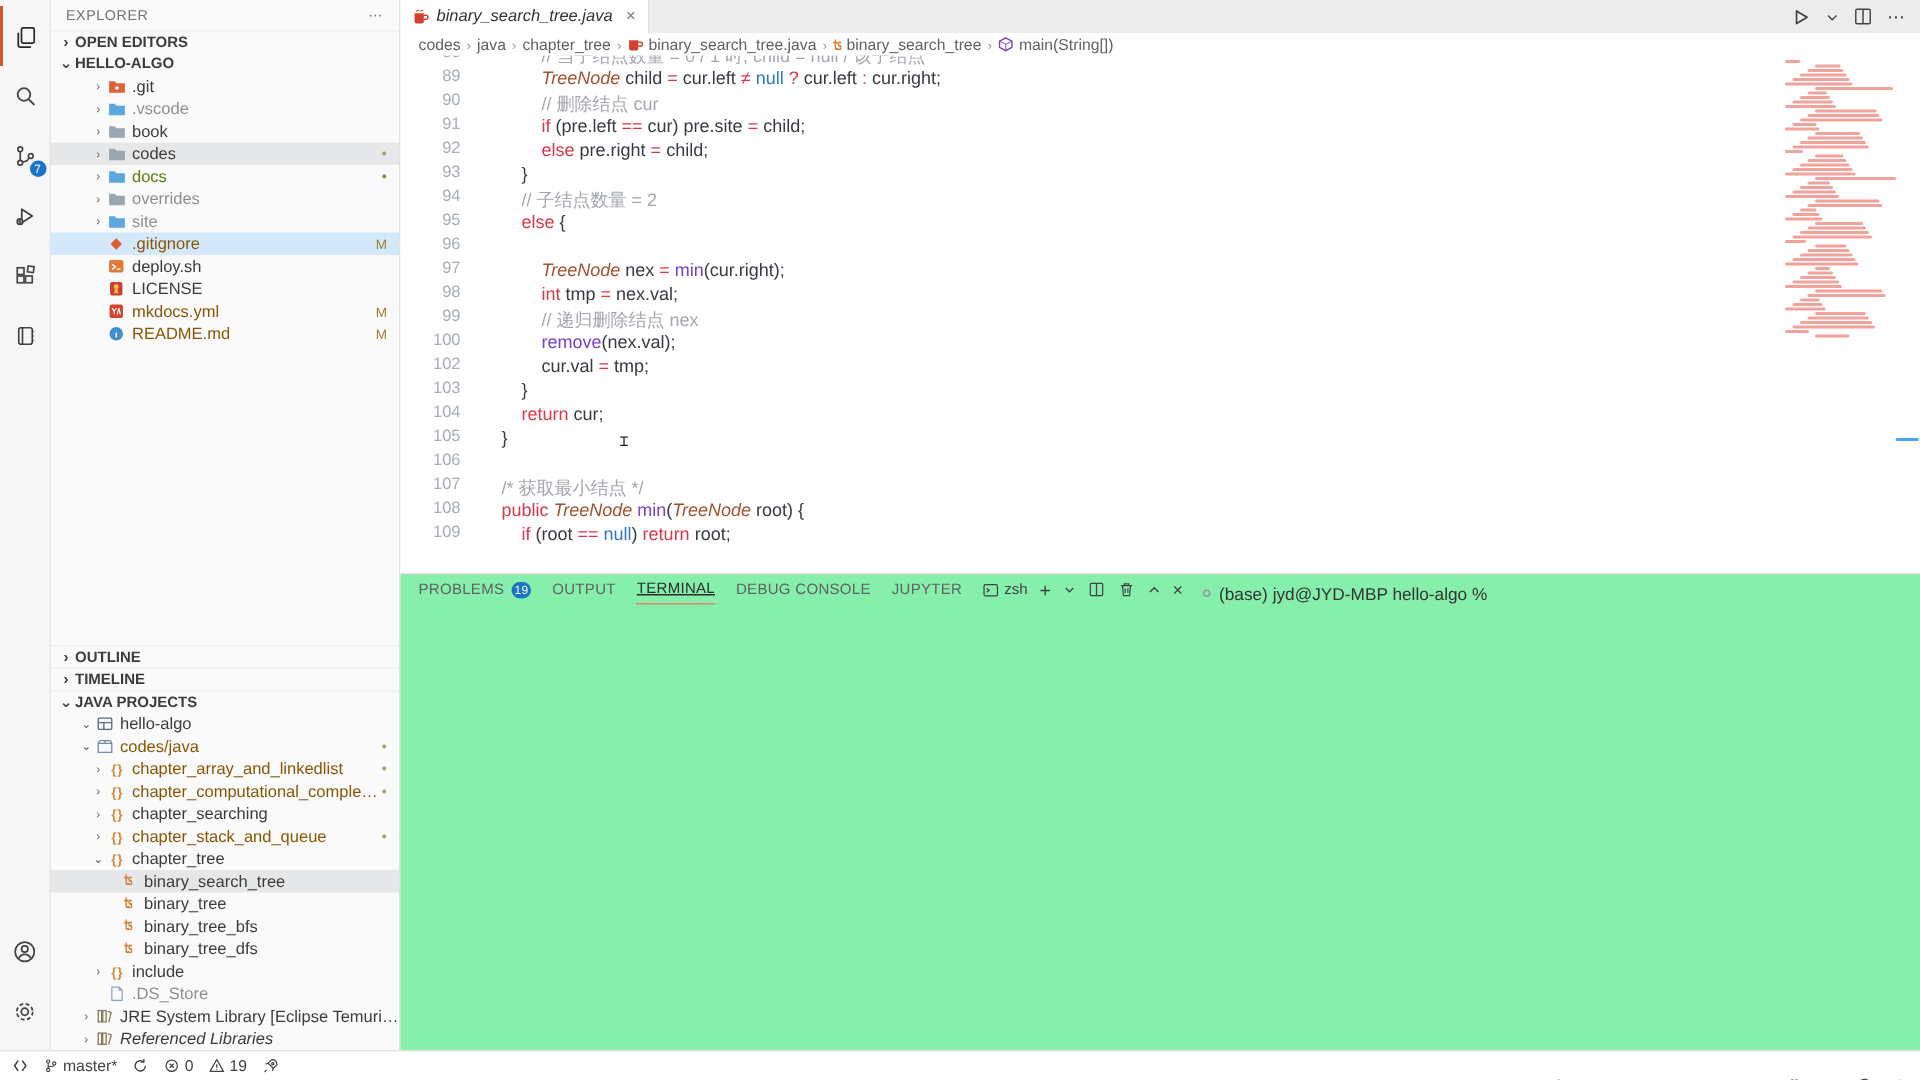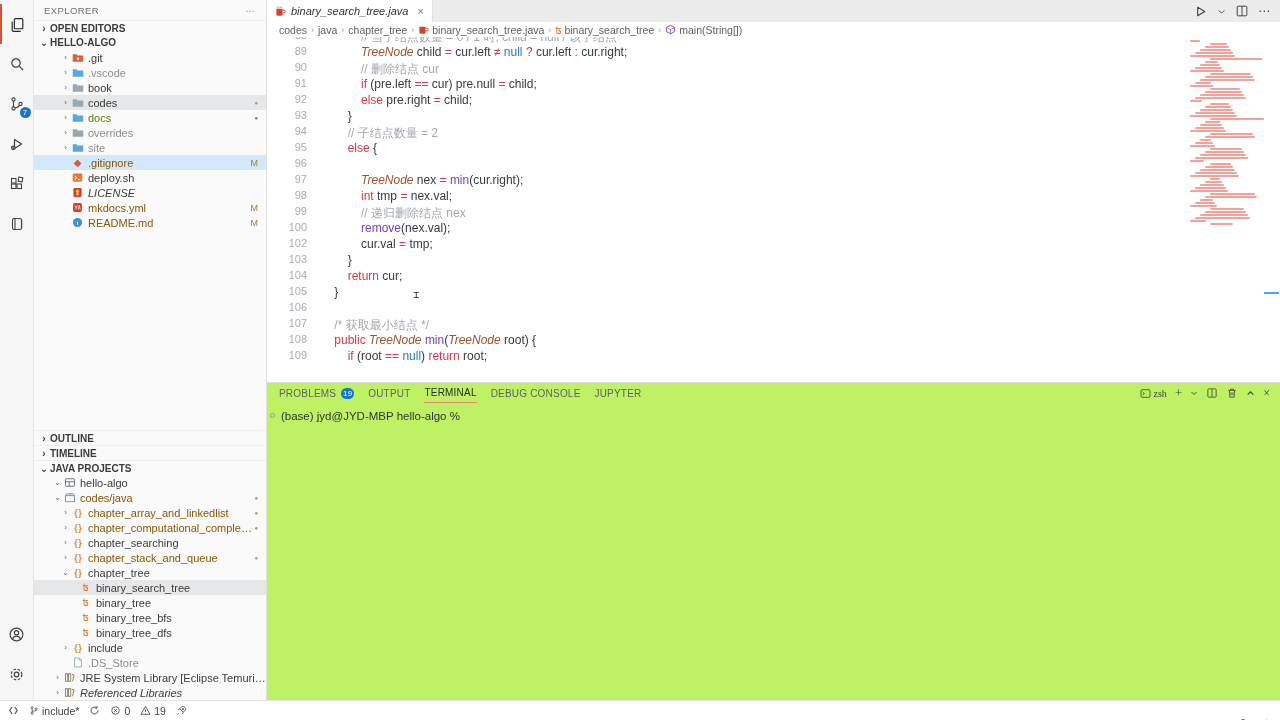--- a/index.html
+++ b/index.html
@@ -43,27 +43,27 @@
   .cl .ln{width:40px;text-align:right;color:#a7adb5;font-size:11px;flex:none;}
   .cl .ct{white-space:pre;padding-left:14px;color:#383a42;}
   .tk-d{color:#383a42;} .tk-c{color:#a3a7ad;} .tk-k{color:#d7384a;} .tk-t{color:#a0522d;font-style:italic;}
   .tk-f{color:#7a3fc4;} .tk-n{color:#2a7ac0;} .tk-o{color:#d7384a;}
   .minimap{position:absolute;top:3px;right:18px;width:72px;}
   .mmline{height:2px;margin-bottom:1px;border-radius:1px;opacity:.55;}
   .ruler{position:absolute;top:0;right:0;width:17px;bottom:0;}
   .cursor-mark{position:absolute;right:1px;width:15px;height:2px;background:#4aa3ff;top:255px;}
   .ibeam{position:absolute;left:146px;top:252px;width:7px;height:11px;color:#222;font-size:10px;font-family:"DejaVu Sans Mono",monospace;}
   
-  .panel{height:318px;border-top:1px solid #dcdcdc;background:#bef264;flex:none;display:flex;flex-direction:column;}
+  .panel{height:318px;border-top:1px solid #dcdcdc;background:#86efac;flex:none;display:flex;}
   .ptabs{height:20px;display:flex;align-items:center;padding-left:12px;gap:14px;font-size:10px;color:#616161;flex:none;}
   .ptab{display:flex;align-items:center;gap:5px;cursor:pointer;height:100%;letter-spacing:.2px;}
-  .ptab.active{color:#2b2b2b;border-bottom:1px solid #e9826e;}
+  .ptab.active{color:#2b2b2b;border-bottom:1px solid #e9826e;text-decoration:underline;}
   .pbadge{background:#1a73c9;color:#fff;border-radius:8px;font-size:8px;line-height:11px;min-width:13px;text-align:center;}
   .pactions{margin-left:auto;display:flex;align-items:center;gap:8px;padding-right:10px;color:#424242;font-size:10px;}
-  .pactions span{cursor:pointer;display:inline-flex;align-items:center;font-family:Liberation Serif, serif;}
+  .pactions span{cursor:pointer;display:inline-flex;align-items:center;}
   .zsh{display:inline-flex;align-items:center;gap:3px;}
   .term{flex:1;position:relative;font-family:"DejaVu Sans Mono","Liberation Mono",monospace;font-size:11.5px;color:#333;padding:6px 0 0 14px;}
   .term .deco{position:absolute;left:3px;top:10px;width:5px;height:5px;border:1px solid #9a9a9a;border-radius:50%;}
   
   .statusbar{height:20px;background:#fff;border-top:1px solid #e3e3e3;display:flex;align-items:center;font-size:10.5px;color:#424242;padding:0 8px;}
   .sgrp{display:flex;align-items:center;gap:10px;}
   .sitem{display:inline-flex;align-items:center;gap:3px;cursor:pointer;}
   .sright{margin-left:auto;display:flex;align-items:center;gap:12px;margin-top:26px;}
   svg{display:block;}
 </style>
@@ -231,21 +231,21 @@
         </div>
         <div class="trow" style="padding-left: 26px;">
           <span class="chev"></span>
           <span class="ficon">
             <svg width="11" height="11" viewBox="0 0 16 16">
               <rect x="2" y="1.5" width="12" height="13" rx="2" fill="#cf3e36"></rect>
               <circle cx="8" cy="6" r="2.4" fill="#f3c53c"></circle>
               <path d="M6.5 8.5 L6 13 L8 11.6 L10 13 L9.5 8.5" fill="#f3c53c"></path>
             </svg>
           </span>
-          <span class="lbl" style="color: rgb(59, 59, 59); font-style: italic;">LICENSE</span>
+          <span class="lbl" style="color: rgb(59, 59, 59);">LICENSE</span>
         </div>
         <div class="trow" style="padding-left: 26px;">
           <span class="chev"></span>
           <span class="ficon">
             <svg width="11" height="11" viewBox="0 0 16 16">
               <rect x="1.5" y="1.5" width="13" height="13" rx="2.5" fill="#d8402e"></rect>
               <path d="M4 5 l2 3 v3 M8 5 l-2 3 M9 11 l1.5 -6 l1.5 6" stroke="#fff" stroke-width="1.1" fill="none"></path>
             </svg>
           </span>
           <span class="lbl" style="color: rgb(137, 85, 3);">mkdocs.yml</span>
@@ -486,21 +486,21 @@
           <div class="cl">
             <span class="ln">89</span>
             <span class="ct">            <span class="tk-t">TreeNode</span><span class="tk-d"> child </span><span class="tk-o">=</span><span class="tk-d"> cur.left </span><span class="tk-o">≠</span><span class="tk-d"> </span><span class="tk-n">null</span><span class="tk-d"> </span><span class="tk-o">?</span><span class="tk-d"> cur.left </span><span class="tk-o">:</span><span class="tk-d"> cur.right;</span></span>
           </div>
           <div class="cl">
             <span class="ln">90</span>
             <span class="ct">            <span class="tk-c">// 删除结点 cur</span></span>
           </div>
           <div class="cl">
             <span class="ln">91</span>
-            <span class="ct">            <span class="tk-k">if</span><span class="tk-d"> (pre.left </span><span class="tk-o">==</span><span class="tk-d"> cur) pre.null </span><span class="tk-o">=</span><span class="tk-d"> child;</span></span>
+            <span class="ct">            <span class="tk-k">if</span><span class="tk-d"> (pre.left </span><span class="tk-o">==</span><span class="tk-d"> cur) pre.site </span><span class="tk-o">=</span><span class="tk-d"> child;</span></span>
           </div>
           <div class="cl">
             <span class="ln">92</span>
             <span class="ct">            <span class="tk-k">else</span><span class="tk-d"> pre.right </span><span class="tk-o">=</span><span class="tk-d"> child;</span></span>
           </div>
           <div class="cl">
             <span class="ln">93</span>
             <span class="ct">        <span class="tk-d">}</span></span>
           </div>
           <div class="cl">
@@ -703,21 +703,21 @@
       </span>
       <span class="sitem">
         <span>
           <svg width="10" height="11" viewBox="0 0 16 16" fill="none" stroke="#424242" stroke-width="1.2">
             <circle cx="5" cy="3.5" r="1.7"></circle>
             <circle cx="5" cy="12.5" r="1.7"></circle>
             <circle cx="11.5" cy="5.5" r="1.7"></circle>
             <path d="M5 5.2 V10.8 M5 9 C8 9 11.5 9 11.5 7.2"></path>
           </svg>
         </span>
-        <span>include*</span>
+        <span>master*</span>
       </span>
       <span class="sitem">
         <span>
           <svg width="11" height="11" viewBox="0 0 16 16" fill="none" stroke="#424242" stroke-width="1.3">
             <path d="M13 8 a5 5 0 1 1 -1.5 -3.5 M11.5 1.5 v3 h-3"></path>
           </svg>
         </span>
       </span>
       <span class="sitem">
         <span>

